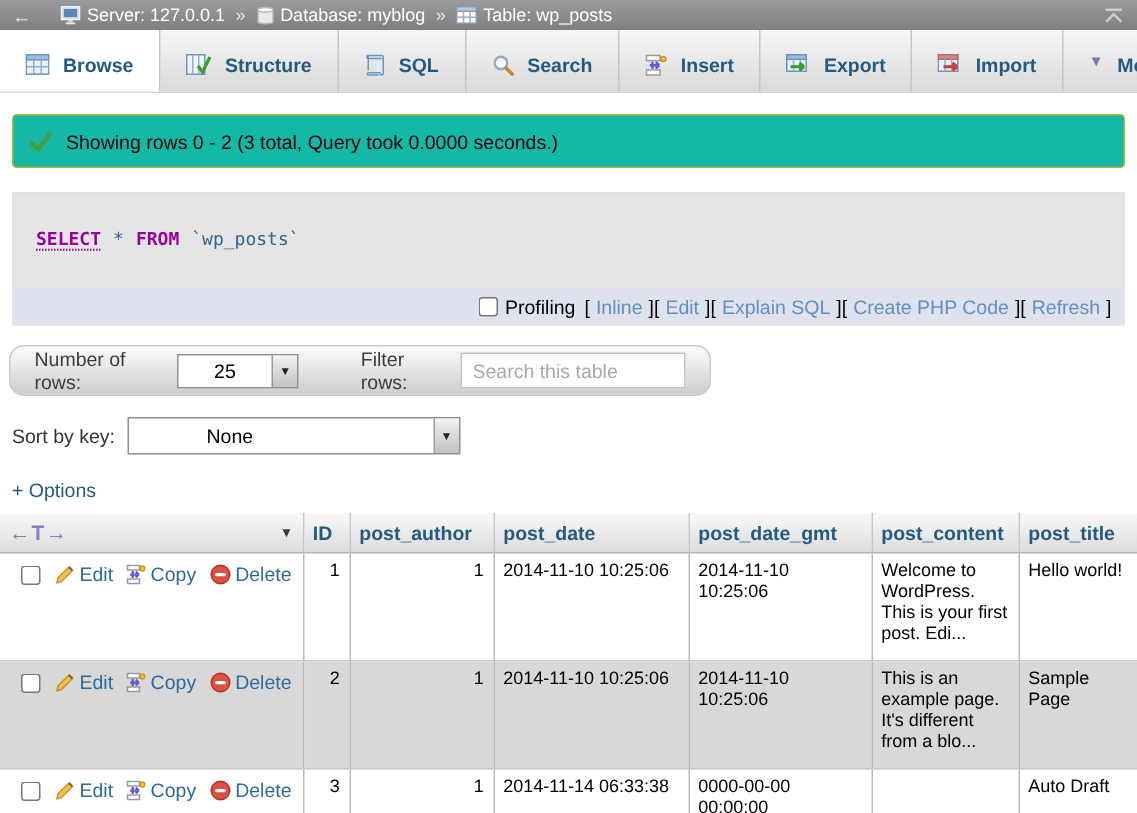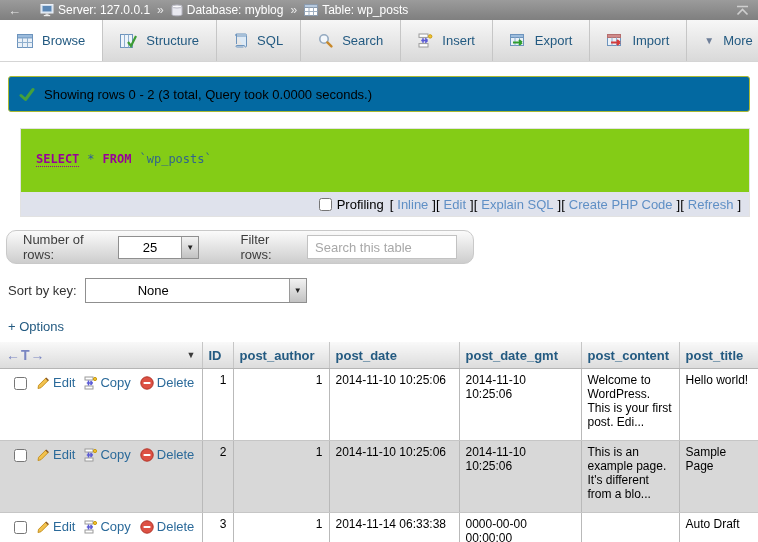--- a/index.html
+++ b/index.html
@@ -22,37 +22,37 @@
   .topbar .sep { color:#e9e9e9; margin:0 2px; }
   .topbar .collapse { margin-left:auto; cursor:pointer; display:flex; }
 
   
   .tabbar {
     height:42px; display:flex; align-items:stretch;
     background:linear-gradient(#f7f7f7,#d9d9d9);
     border-bottom:1px solid #d5d5d5;
   }
   .tab {
-    display:flex; align-items:center; gap:9px;
-    padding:4px 17px; border-right:1px solid #c6c6c6;
-    color:#235a81; font-weight:normal; font-size:13px; cursor:pointer;
+    display:flex; gap:9px;
+    padding:16px 17px; border-right:1px solid #c6c6c6;
+    color:#235a81; font-weight:bold; font-size:13px; cursor:pointer;
     white-space:nowrap;
   }
   .tab.active { background:#fff; }
   .tab .morechev { color:#6e7f99; font-size:10px; }
 
   
   .msg {
     margin:14px 8px 0 8px; height:36px;
-    background:#0369a1; border:1px solid #aab933; border-radius:3px;
+    background:#14b8a6; border:1px solid #aab933; border-radius:3px;
     display:flex; align-items:center; gap:9px; padding:0 10px;
   }
 
   
-  .sqlbox { margin:16px 8px 0 20px; background:#84cc16; border:1px solid #e2e2e2; }
+  .sqlbox { margin:16px 8px 0 8px; background:#e5e5e5; border:1px solid #e2e2e2; }
   .sqlquery {
     padding:23px 15px 26px 15px;
     font-family:"DejaVu Sans Mono", monospace; font-size:12px;
   }
   .kw { color:#990099; font-weight:bold; }
   .kw-u { text-decoration:underline dotted; text-underline-offset:3px; }
   .sq-star { color:#2e5c9e; }
   .sq-id { color:#31658c; }
   .sqlquery span { margin-right:8px; }
   .sqlfooter {

